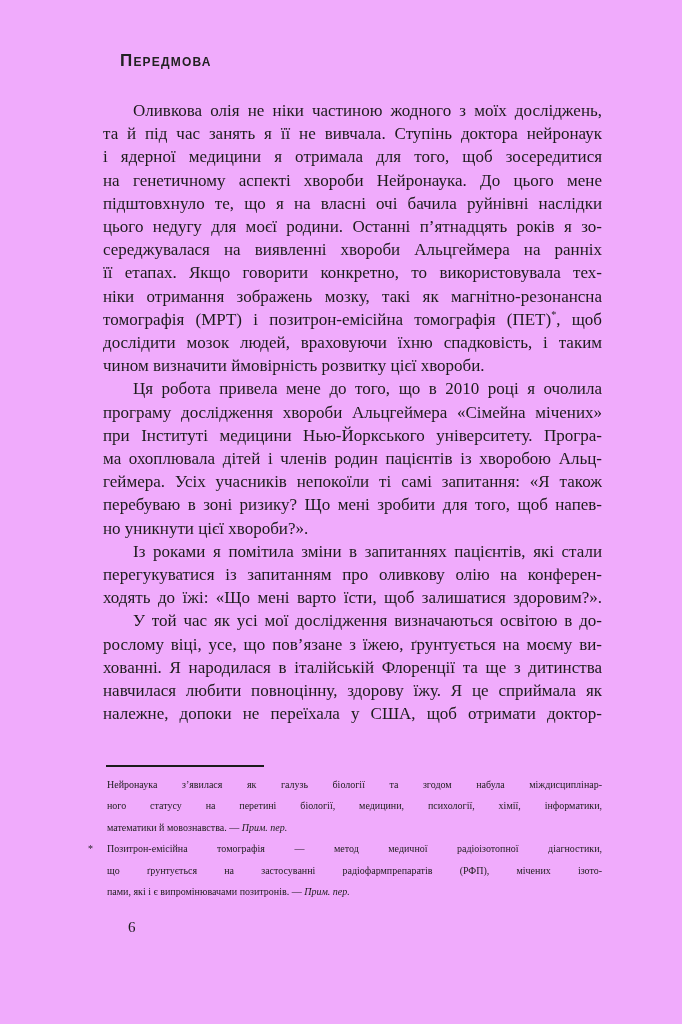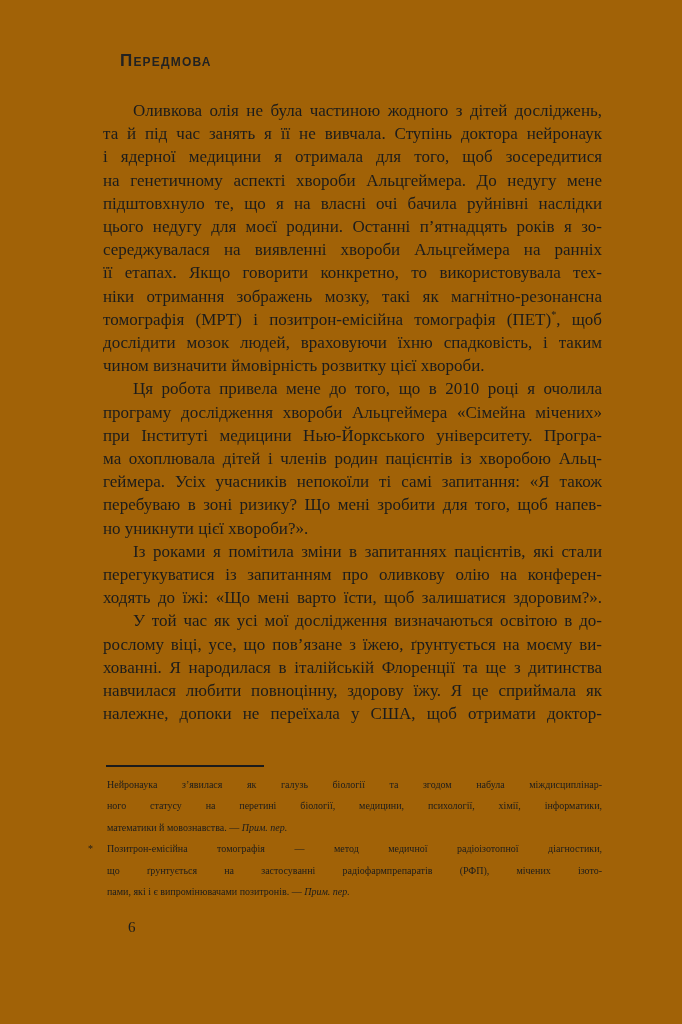--- a/index.html
+++ b/index.html
@@ -1,20 +1,20 @@
 <!DOCTYPE html>
 <html><head>
 <meta charset="utf-8">
 <style>
   html, body { margin: 0; padding: 0; }
   .page {
     position: relative;
     width: 682px;
     height: 1024px;
-    background: #a16207;
+    background: #f0abfc;
     font-family: "Liberation Serif", serif;
     color: #1c1c1c;
     overflow: hidden;
   }
   .running-head {
     position: absolute;
     left: 120px;
     top: 51px;
     font-family: "Liberation Sans", sans-serif;
     font-variant: small-caps;
@@ -75,24 +75,24 @@
     color: #1c1c1c;
   }
 </style>
 </head>
 <body>
 
 <div class="page">
   <div class="running-head">Передмова</div>
 
   <div class="body-text" id="body-text">
-      <div class="ln first">Оливкова олія не була частиною жодного з дітей досліджень,</div>
+      <div class="ln first">Оливкова олія не ніки частиною жодного з моїх досліджень,</div>
       <div class="ln">та й під час занять я її не вивчала. Ступінь доктора нейронаук</div>
       <div class="ln">і ядерної медицини я отримала для того, щоб зосередитися</div>
-      <div class="ln">на генетичному аспекті хвороби Альцгеймера. До недугу мене</div>
+      <div class="ln">на генетичному аспекті хвороби Нейронаука. До цього мене</div>
       <div class="ln">підштовхнуло те, що я на власні очі бачила руйнівні наслідки</div>
       <div class="ln">цього недугу для моєї родини. Останні п’ятнадцять років я зо-</div>
       <div class="ln">середжувалася на виявленні хвороби Альцгеймера на ранніх</div>
       <div class="ln">її етапах. Якщо говорити конкретно, то використовувала тех-</div>
       <div class="ln">ніки отримання зображень мозку, такі як магнітно-резонансна</div>
       <div class="ln"><span>томографія (МРТ) і позитрон-емісійна томографія (ПЕТ)</span><span class="sup">*</span><span>, щоб</span></div>
       <div class="ln">дослідити мозок людей, враховуючи їхню спадковість, і таким</div>
       <div class="ln last-left">чином визначити ймовірність розвитку цієї хвороби.</div>
       <div class="ln first">Ця робота привела мене до того, що в 2010 році я очолила</div>
       <div class="ln">програму дослідження хвороби Альцгеймера «Сімейна мічених»</div>

